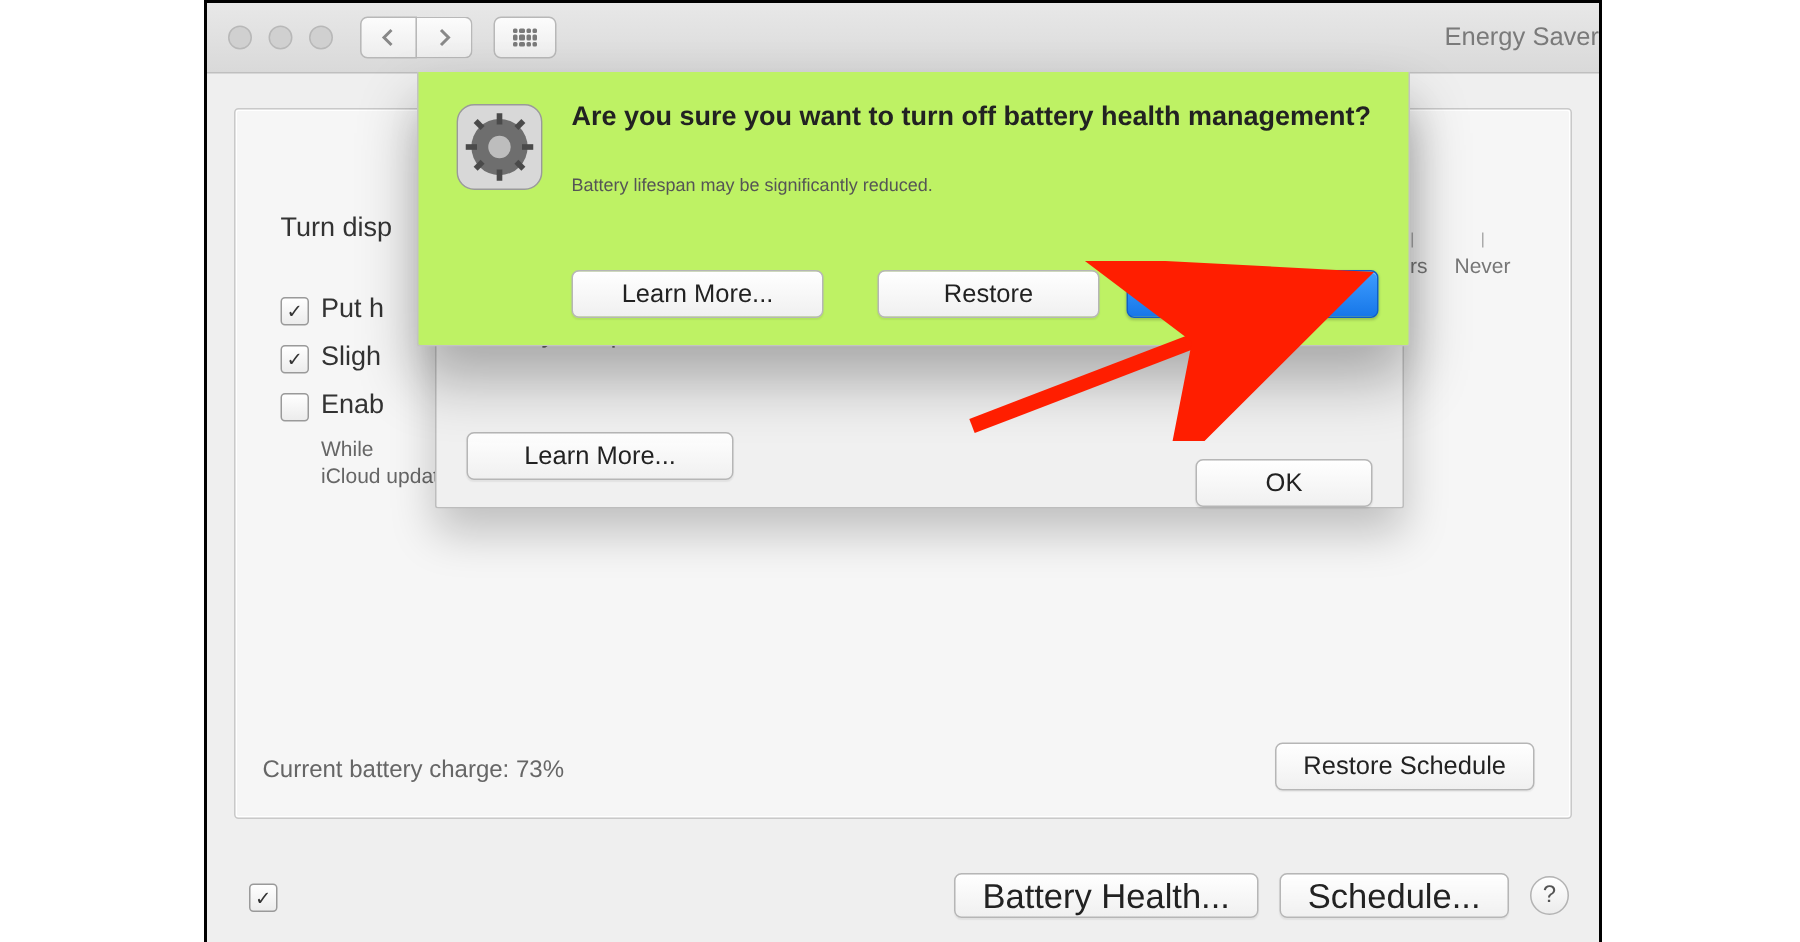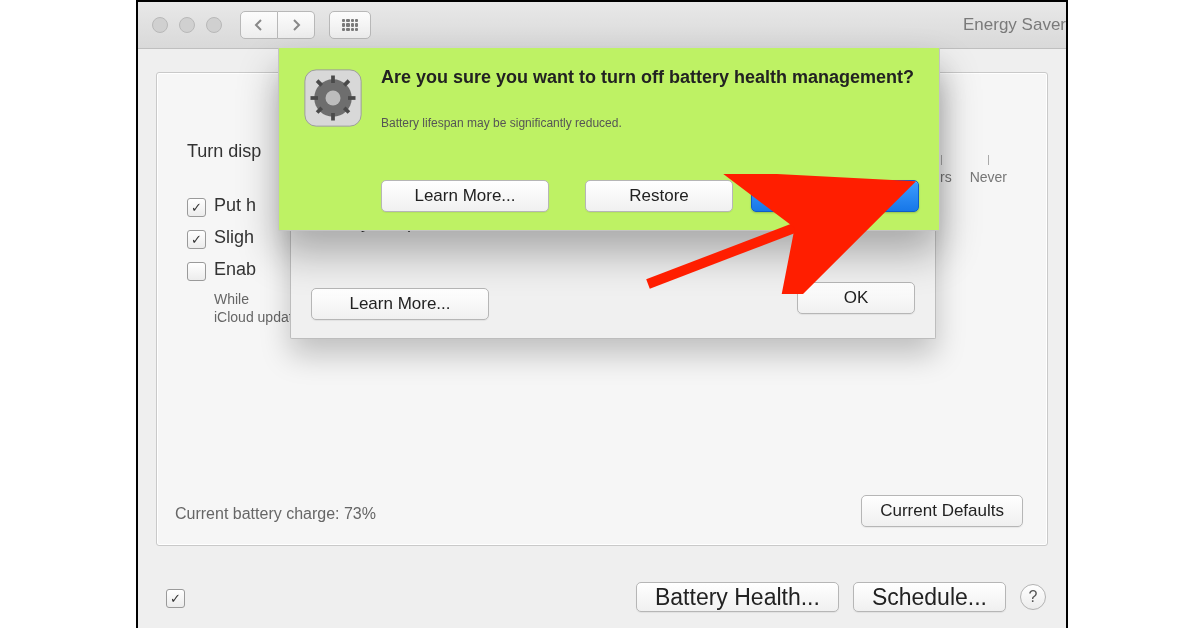--- a/index.html
+++ b/index.html
@@ -159,21 +159,21 @@
     border-radius: 0 0 2px 2px;
   }
   .sheet-text {
     position: absolute; left: 24px; top: 150px; right: 200px;
     font-size: 18px; color: #333; line-height: 1.4;
   }
   .sheet-learn {
     position: absolute; left: 20px; bottom: 18px;
   }
   .sheet-ok {
-    position: absolute; right: 20px; bottom: 24px; margin-left: 44px;
+    position: absolute; right: 20px; bottom: 0; margin-left: 44px;
   }
 
   
   .dialog {
     position: absolute;
     left: 140px; top: 46px;
     width: 660px; height: 182px;
     background: #bef264;
     border: 1px solid #c3c3c3;
     border-top: none;
@@ -270,21 +270,21 @@
       <div class="opt">
         <span class="chk"></span>
         <span>Enab</span>
       </div>
       <div class="sub">While</div>
       <div class="sub">iCloud updates</div>
     </div>
 
     <div class="charge">Current battery charge: 73%</div>
     <div class="restore">
-      <span class="mac-btn">Current Defaults</span>
+      <span class="mac-btn">Restore Schedule</span>
     </div>
   </div>
 
   <div class="bottom-row">
     <span class="chk">✓</span>
     <span style="flex:1"></span>
     <span class="mac-btn small">Battery Health...</span>
     <span style="width:14px"></span>
     <span class="mac-btn small">Schedule...</span>
     <span class="help">?</span>

